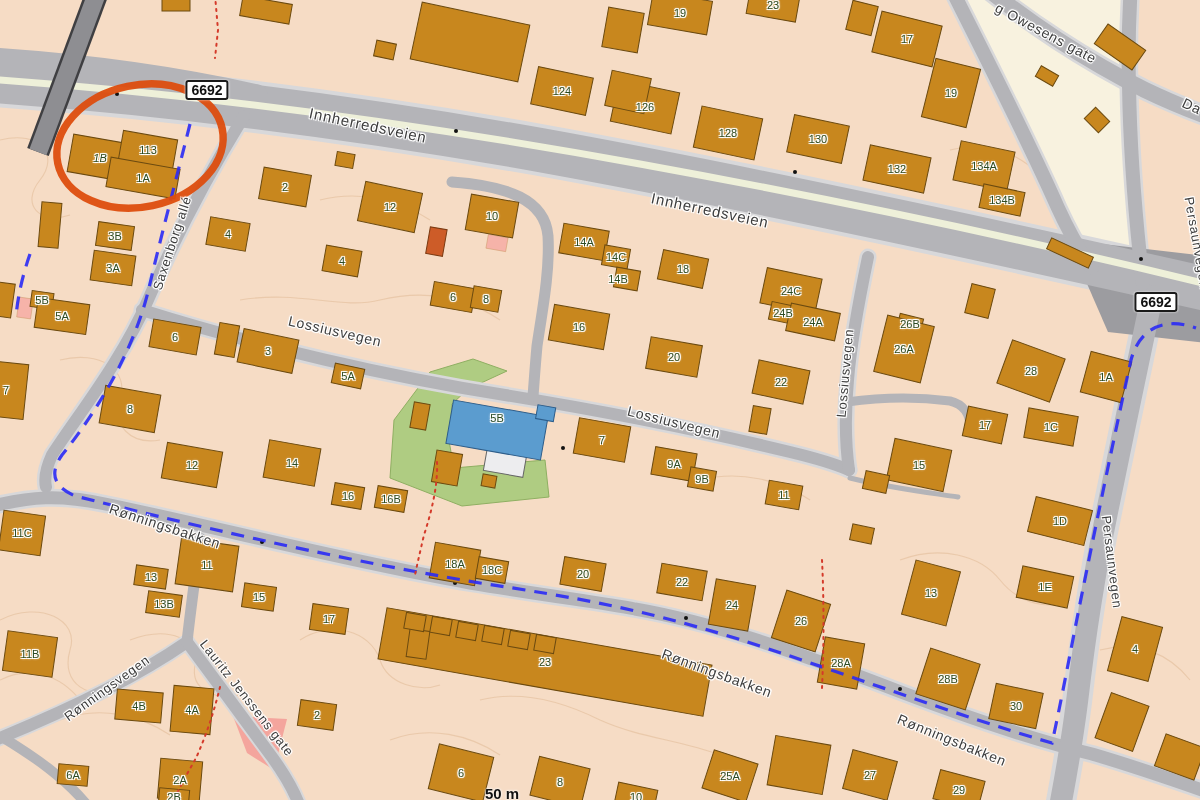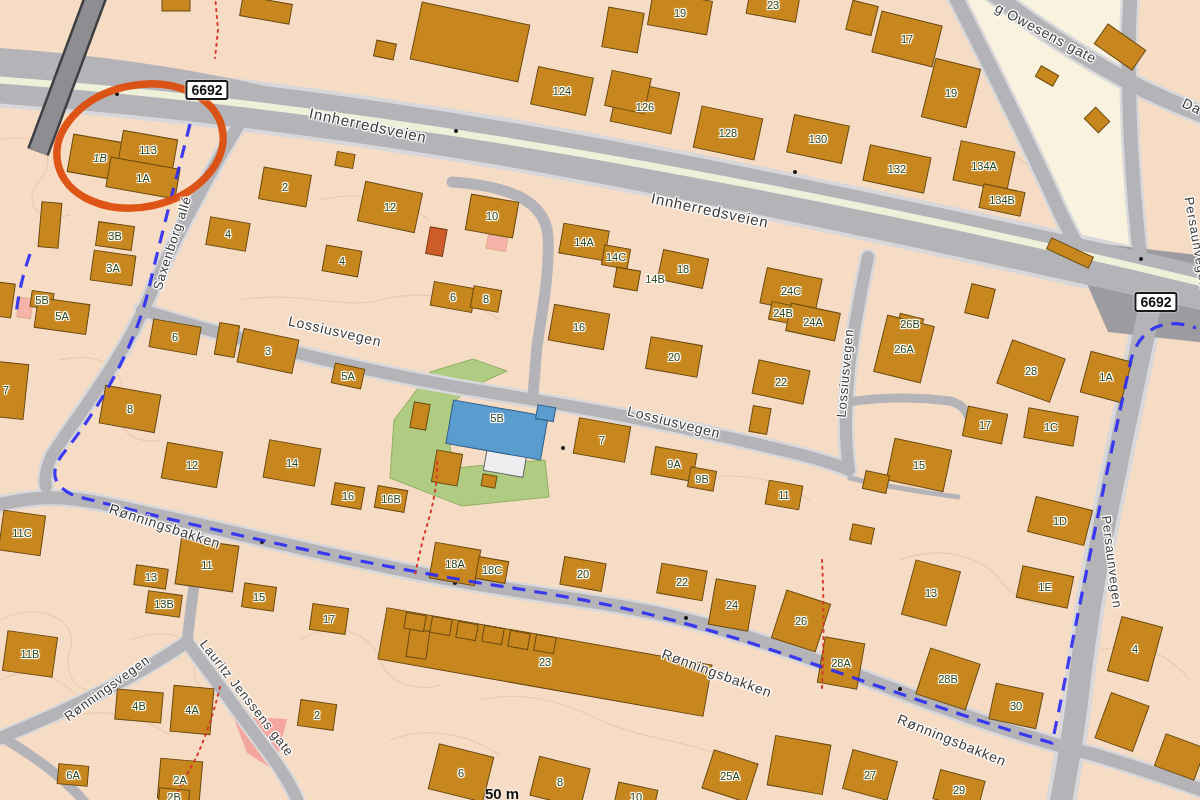--- a/index.html
+++ b/index.html
@@ -287,21 +287,21 @@
       <div class="lbl bnum" style="left: 818px; top: 139px;">130</div>
       <div class="lbl bnum" style="left: 897px; top: 169px;">132</div>
       <div class="lbl bnum" style="left: 984px; top: 166px;">134A</div>
       <div class="lbl bnum" style="left: 1002px; top: 200px;">134B</div>
       <div class="lbl bnum" style="left: 680px; top: 13px;">19</div>
       <div class="lbl bnum" style="left: 773px; top: 5px;">23</div>
       <div class="lbl bnum" style="left: 907px; top: 39px;">17</div>
       <div class="lbl bnum" style="left: 951px; top: 93px;">19</div>
       <div class="lbl bnum" style="left: 584px; top: 242px;">14A</div>
       <div class="lbl bnum" style="left: 616px; top: 257px;">14C</div>
-      <div class="lbl bnum" style="left: 655px; top: 279px;">14B</div>
+      <div class="lbl bnum" style="left: 618px; top: 279px;">14B</div>
       <div class="lbl bnum" style="left: 683px; top: 269px;">18</div>
       <div class="lbl bnum" style="left: 791px; top: 291px;">24C</div>
       <div class="lbl bnum" style="left: 783px; top: 313px;">24B</div>
       <div class="lbl bnum" style="left: 813px; top: 322px;">24A</div>
       <div class="lbl bnum" style="left: 579px; top: 327px;">16</div>
       <div class="lbl bnum" style="left: 674px; top: 357px;">20</div>
       <div class="lbl bnum" style="left: 781px; top: 382px;">22</div>
       <div class="lbl bnum" style="left: 910px; top: 324px;">26B</div>
       <div class="lbl bnum" style="left: 904px; top: 349px;">26A</div>
       <div class="lbl bnum" style="left: 1031px; top: 371px;">28</div>

